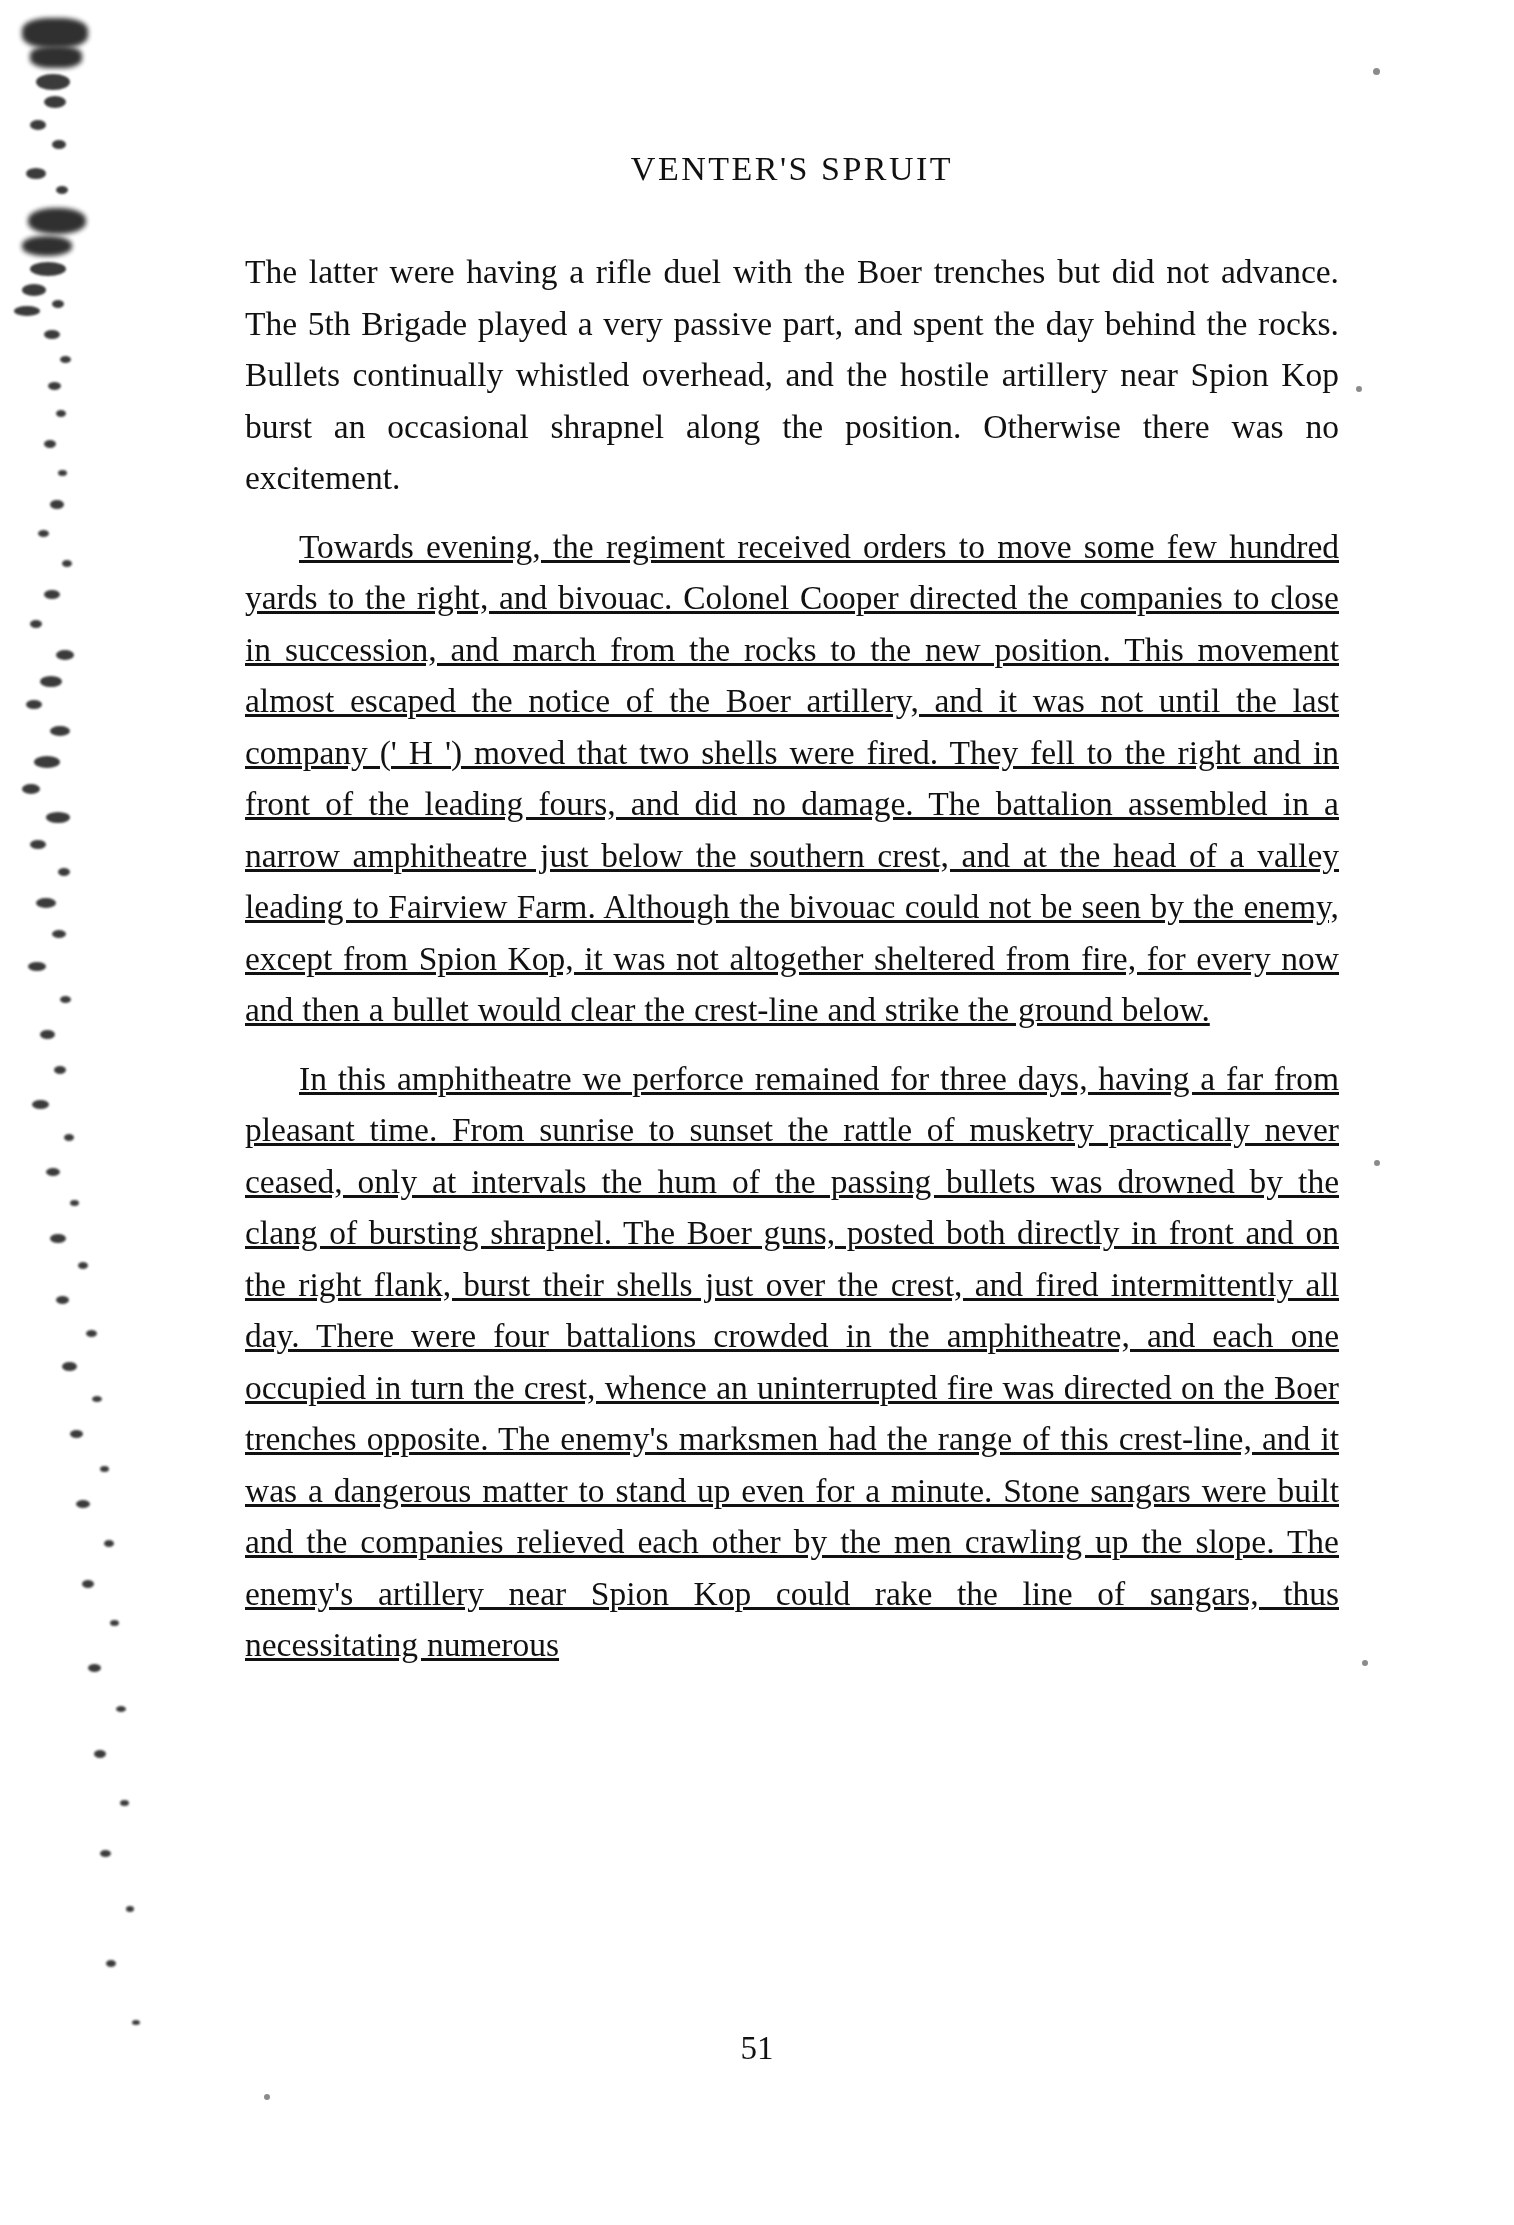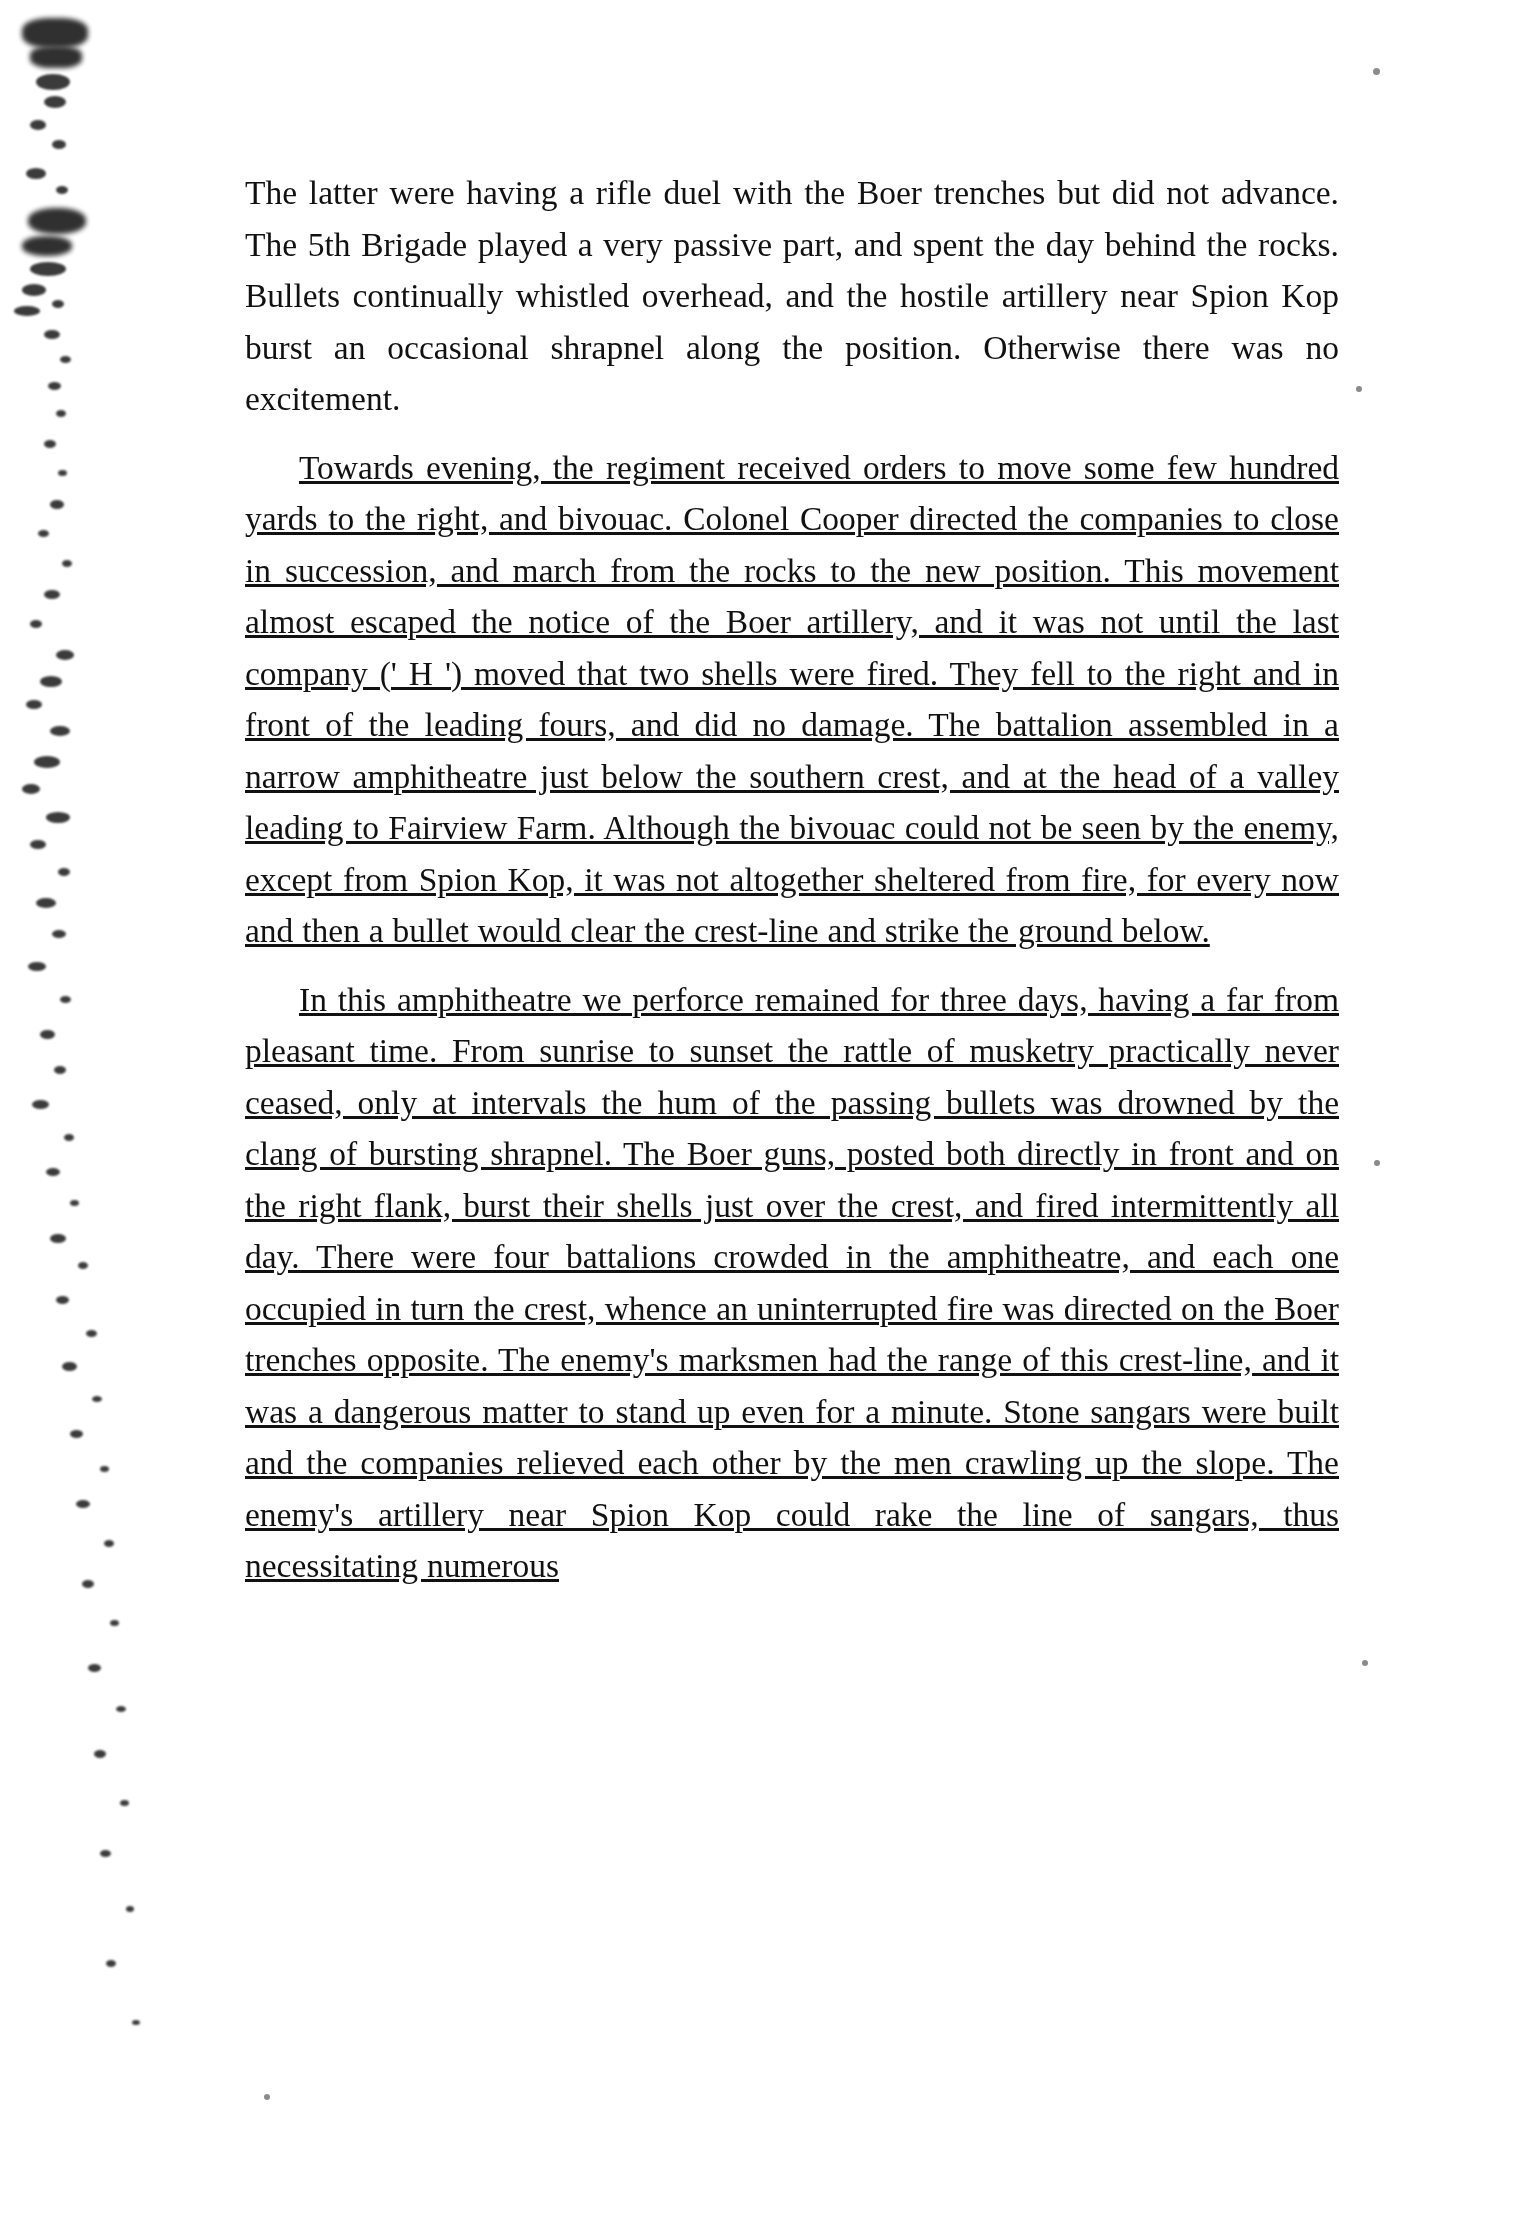--- a/index.html
+++ b/index.html
@@ -167,22 +167,24 @@
   </div>
 
   <div class="speck" style="left:1373px; top:68px;  width:7px; height:7px;"></div>
   <div class="speck" style="left:1356px; top:386px; width:6px; height:6px;"></div>
   <div class="speck" style="left:1374px; top:1160px;width:6px; height:6px;"></div>
   <div class="speck" style="left:1362px; top:1660px;width:6px; height:6px;"></div>
   <div class="speck" style="left:264px;  top:2094px;width:6px; height:6px;"></div>
 
   <div class="content">
 
+    <div class="running-head">VENTER'S SPRUIT</div>
 
     <div class="body-text">
       <p class="first">The latter were having a rifle duel with the Boer trenches but did not advance. The 5th Brigade played a very passive part, and spent the day behind the rocks. Bullets continually whistled overhead, and the hostile artillery near Spion Kop burst an occasional shrapnel along the position. Otherwise there was no excitement.</p>
       <p class="indent">Towards evening, the regiment received orders to move some few hundred yards to the right, and bivouac. Colonel Cooper directed the companies to close in succession, and march from the rocks to the new position. This movement almost escaped the notice of the Boer artillery, and it was not until the last company (' H ') moved that two shells were fired. They fell to the right and in front of the leading fours, and did no damage. The battalion assembled in a narrow amphitheatre just below the southern crest, and at the head of a valley leading to Fairview Farm. Although the bivouac could not be seen by the enemy, except from Spion Kop, it was not altogether sheltered from fire, for every now and then a bullet would clear the crest-line and strike the ground below.</p>
       <p class="indent">In this amphitheatre we perforce remained for three days, having a far from pleasant time. From sunrise to sunset the rattle of musketry practically never ceased, only at intervals the hum of the passing bullets was drowned by the clang of bursting shrapnel. The Boer guns, posted both directly in front and on the right flank, burst their shells just over the crest, and fired intermittently all day. There were four battalions crowded in the amphitheatre, and each one occupied in turn the crest, whence an uninterrupted fire was directed on the Boer trenches opposite. The enemy's marksmen had the range of this crest-line, and it was a dangerous matter to stand up even for a minute. Stone sangars were built and the companies relieved each other by the men crawling up the slope. The enemy's artillery near Spion Kop could rake the line of sangars, thus necessitating numerous</p>
     </div>
   </div>
 
+  <div class="folio">51</div>
 
 </div>
 
 </body></html>

